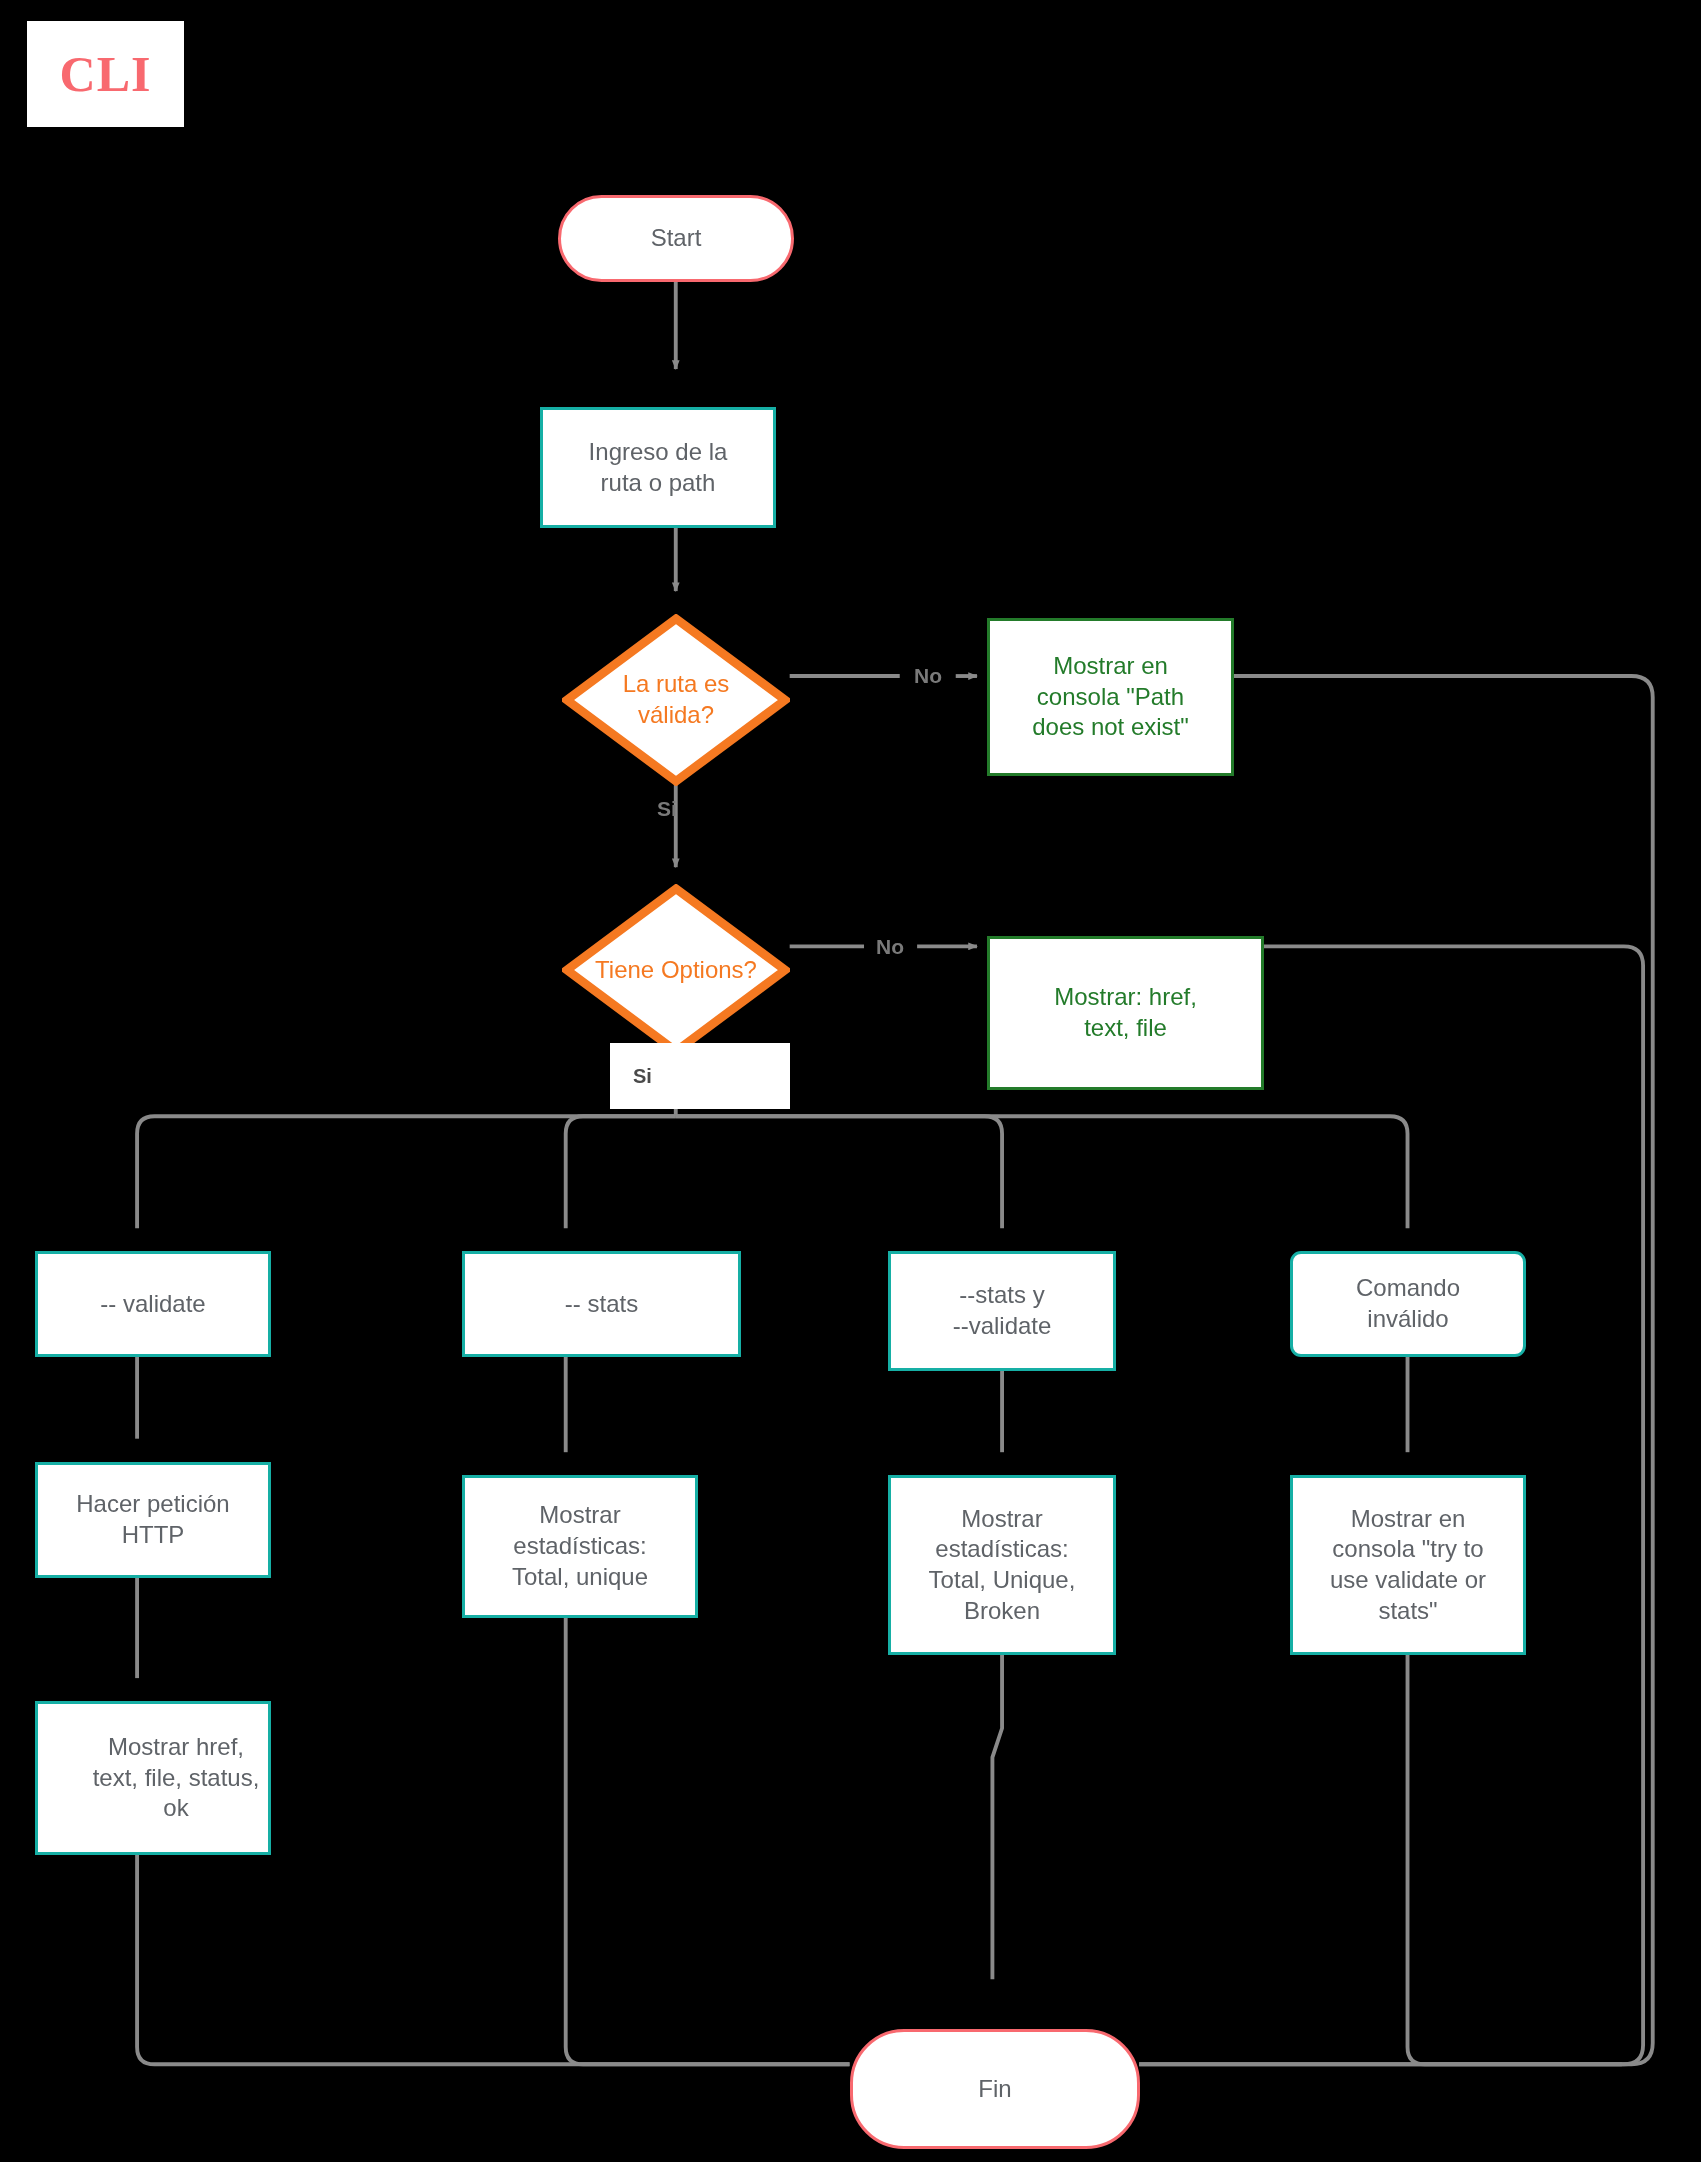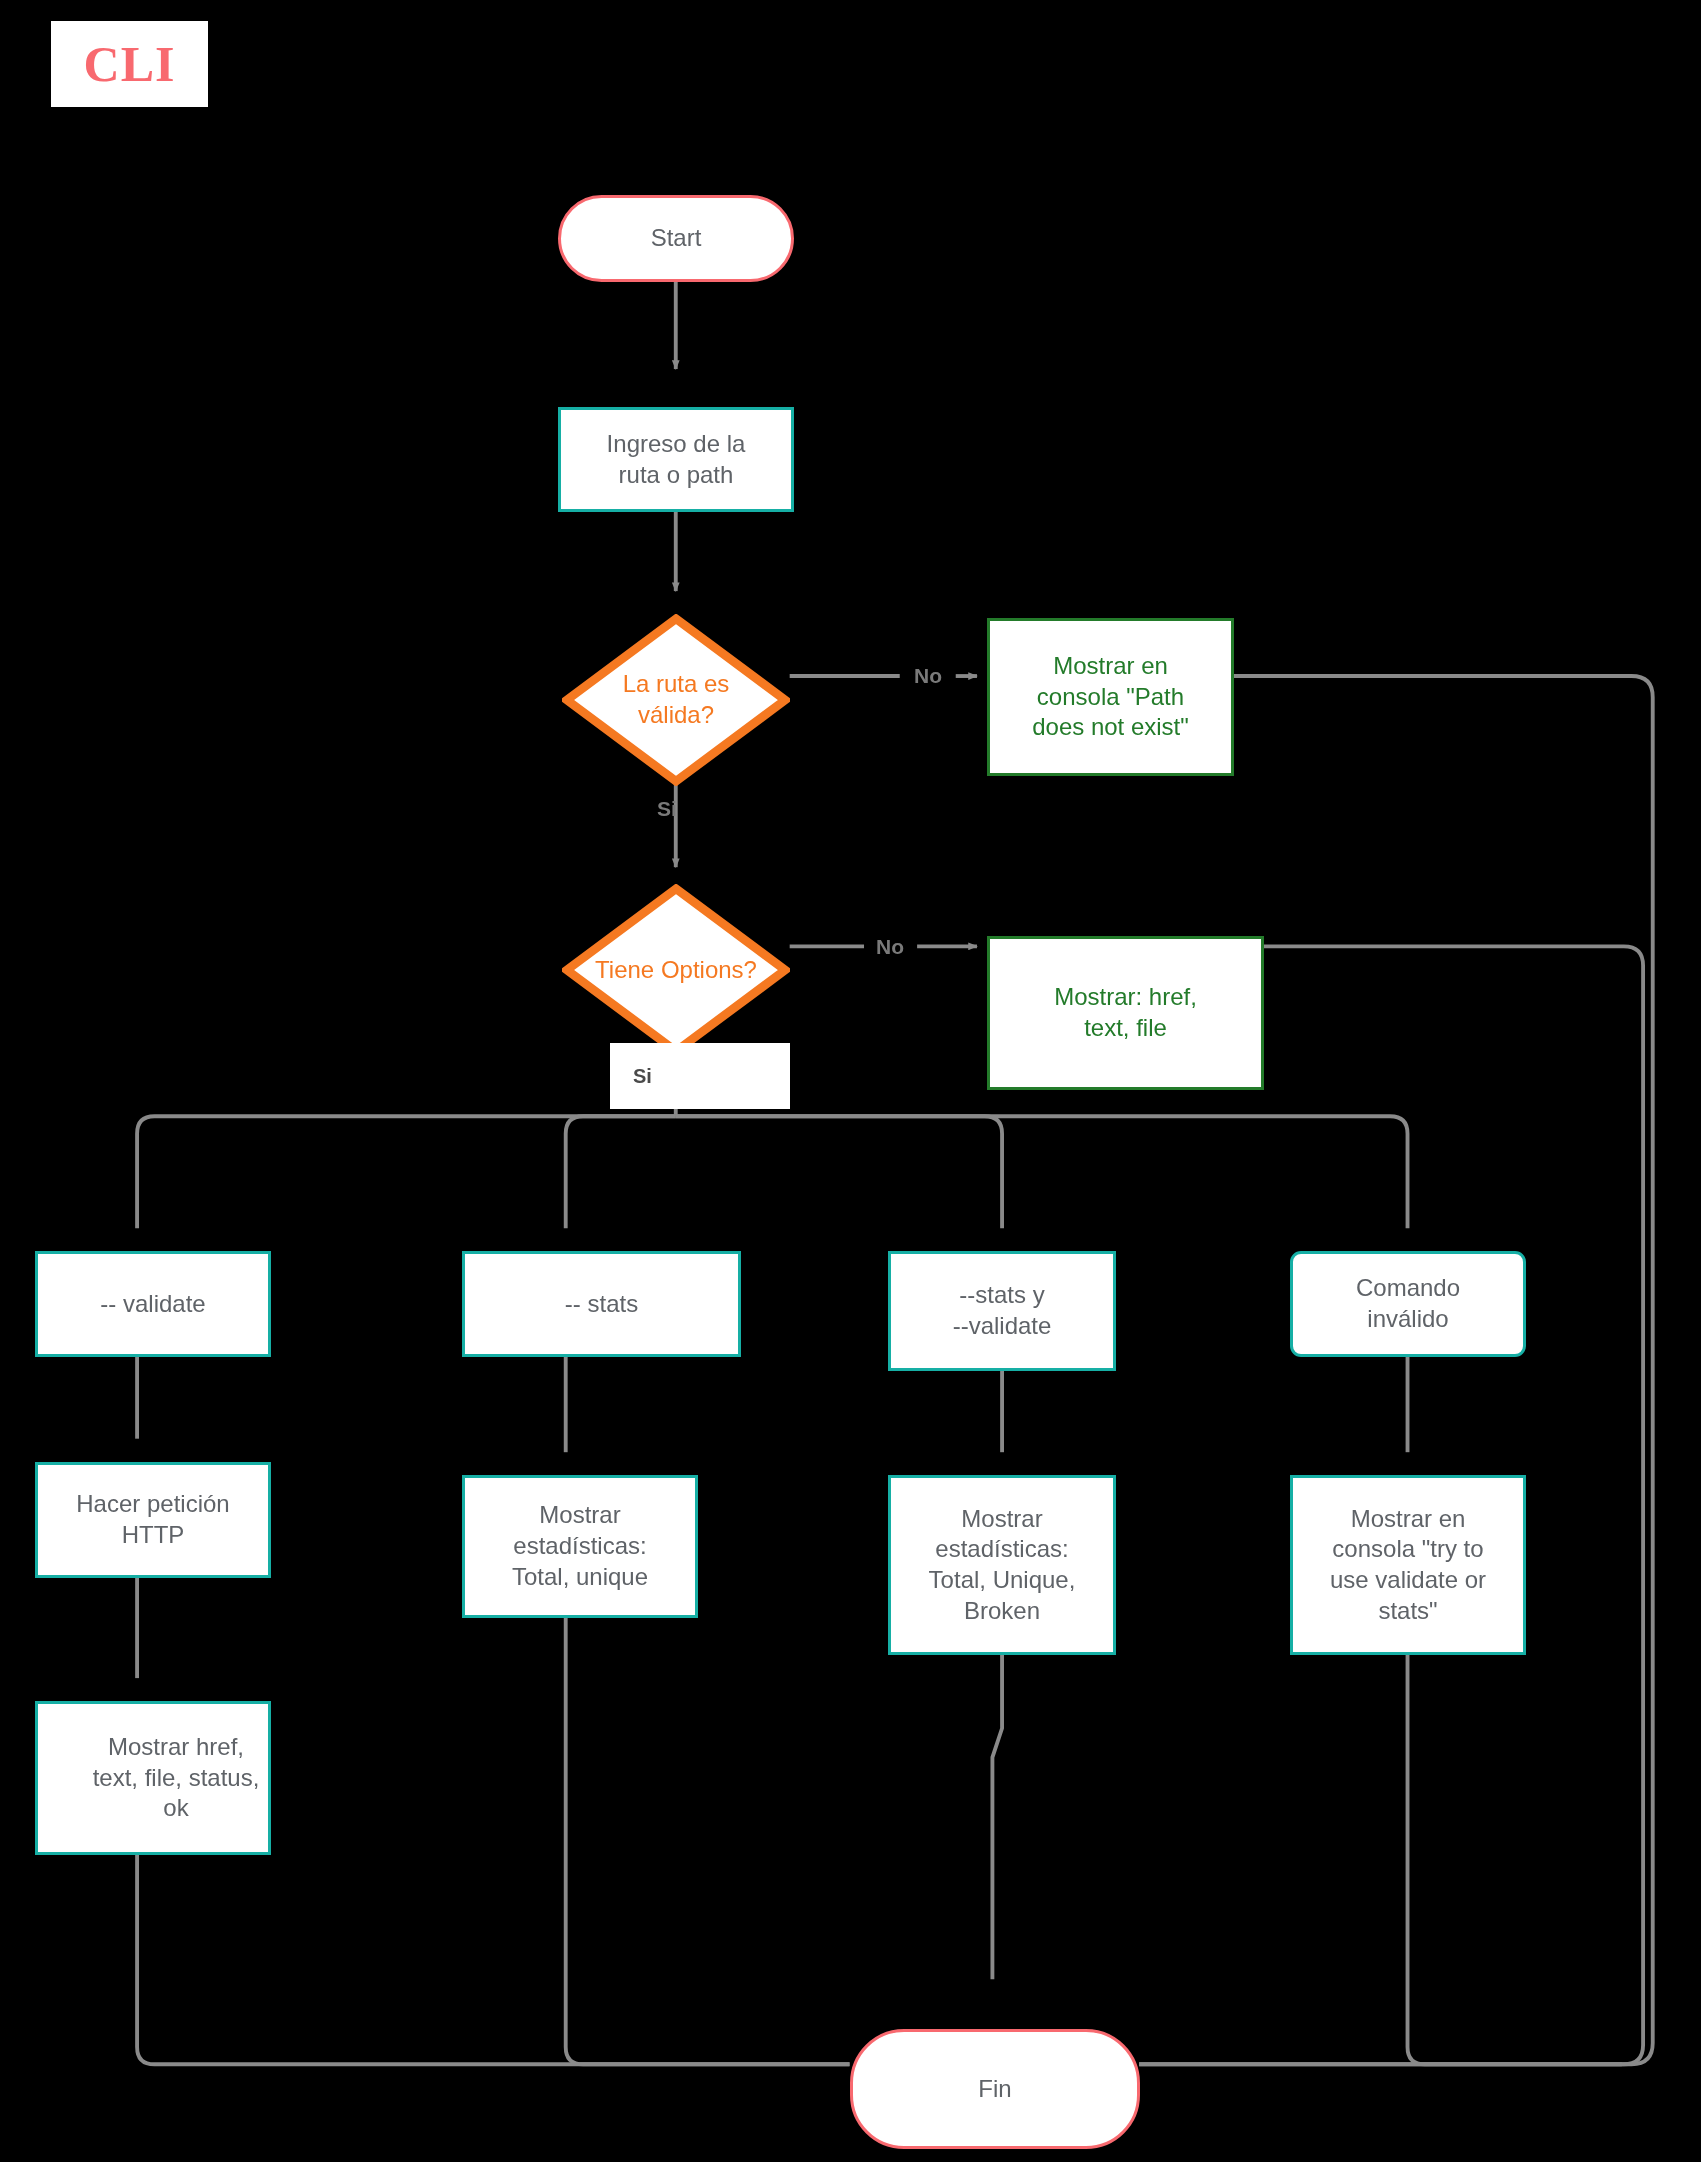--- a/index.html
+++ b/index.html
@@ -89,27 +89,26 @@
     align-items: center;
     justify-content: center;
     z-index: 4;
     background: transparent;
   }
   #logo {
     position: absolute;
     left: 27px;
     top: 21px;
     width: 157px;
-    height: 86px;
+    height: 106px;
     background: #ffffff;
     display: flex;
     align-items: center;
     justify-content: center;
     z-index: 5;
-    margin-left: 24px;
   }
   #logo span {
     color: #F8696F;
     font-size: 50px;
     font-weight: bold;
     letter-spacing: 1px;
     font-family: "Liberation Serif", serif;
   }
 </style>
 </head>
@@ -162,21 +161,21 @@
 
       <path d="M1278,700 L1690,700 Q1712,700 1712,722 L1712,2116 Q1712,2138 1690,2138 L1180,2138"></path>
       <path d="M1278,980 L1682,980 Q1702,980 1702,1000 L1702,2118 Q1702,2138 1682,2138 L1180,2138"></path>
     </g>
   </svg>
 
   <div class="node node-terminal" style="left:558px; top:172px; width:236px; height:87px;">
     <span>Start</span>
   </div>
 
-  <div class="node node-process" style="left:558px; top:384px; width:236px; height:105px;">
+  <div class="node node-process" style="left:540px; top:384px; width:236px; height:121px;">
     <span>Ingreso de la
 ruta o path</span>
   </div>
 
   <div class="node node-decision" style="left:562px; top:591px; width:228px; height:172px;">
     <svg class="diamond-shape" viewBox="0 0 236 178" preserveAspectRatio="none">
       <polygon points="118,5 231,89 118,173 5,89" fill="#ffffff" stroke="#F57921" stroke-width="9"></polygon>
     </svg>
     <span>La ruta es
 válida?</span>

